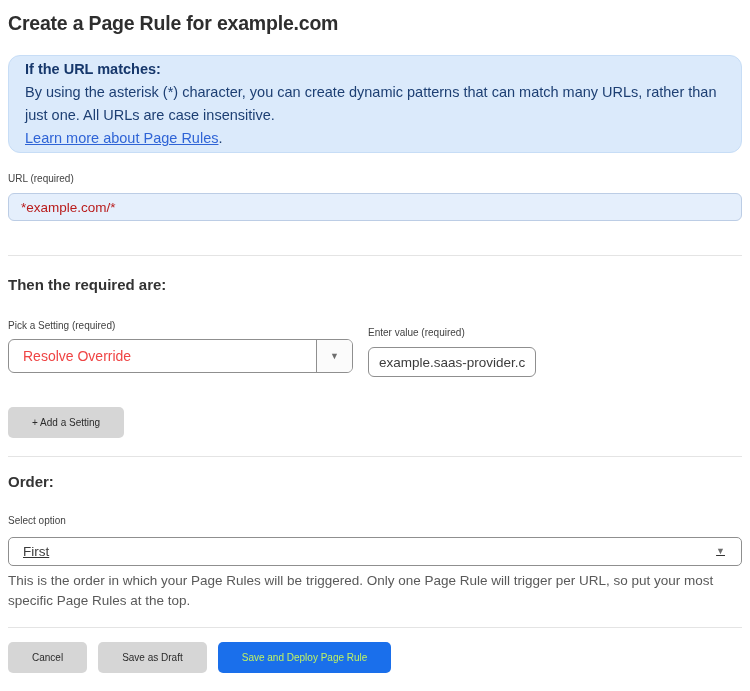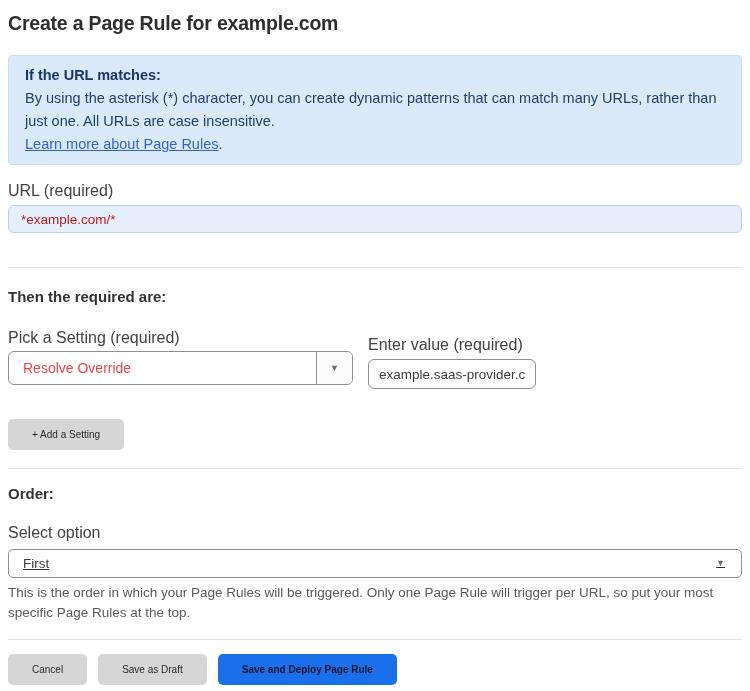--- a/index.html
+++ b/index.html
@@ -17,36 +17,36 @@
     font-weight: bold;
     color: #2e2e2e;
     line-height: 23px;
     letter-spacing: -0.2px;
   }
   
   .info-box {
     margin-top: 20px;
     background: #dbeafb;
     border: 1px solid #c7ddf6;
-    border-radius: 4px;
-    padding: 8px 16px;
+    border-radius: 12px;
+    padding: 2px 16px;
     color: #1d3f73;
     font-size: 14.5px;
     line-height: 23px;
   }
   .info-box .info-heading { font-weight: bold; color: #16376b; }
   .info-box a.info-link {
     color: #2f64d6;
     text-decoration: underline;
     cursor: pointer;
   }
   .info-box .info-link-suffix { color: #1d3f73; }
   
   .field-label {
-    font-size: 16px;
+    font-size: 10px;
     color: #424242;
     line-height: 16px;
   }
   
   .url-label { margin-top: 18px; }
   .url-input {
     display: block;
     margin-top: 6px;
     width: 100%;
     height: 28px;
@@ -136,21 +136,21 @@
     height: 31px;
     padding: 0 24px;
     border: none;
     border-radius: 5px;
     font-family: "Liberation Sans", sans-serif;
     font-size: 10px;
     cursor: pointer;
     white-space: nowrap;
   }
   .btn-gray { background: #d6d6d6; color: #2b2b2b; }
-  .btn-blue { background: #1a6feb; color: #0f172a; font-weight: bold; }
+  .btn-blue { background: #1a6feb; color: #bef264; }
   .add-setting-btn { margin-top: 30px; }
   .order-heading { margin-top: 16px; }
   .order-select-label { margin-top: 22px; }
   .order-select {
     margin-top: 8px;
     width: 100%;
     height: 29px;
     border: 1px solid #8f8f8f;
     border-radius: 5px;
     background: #ffffff;

